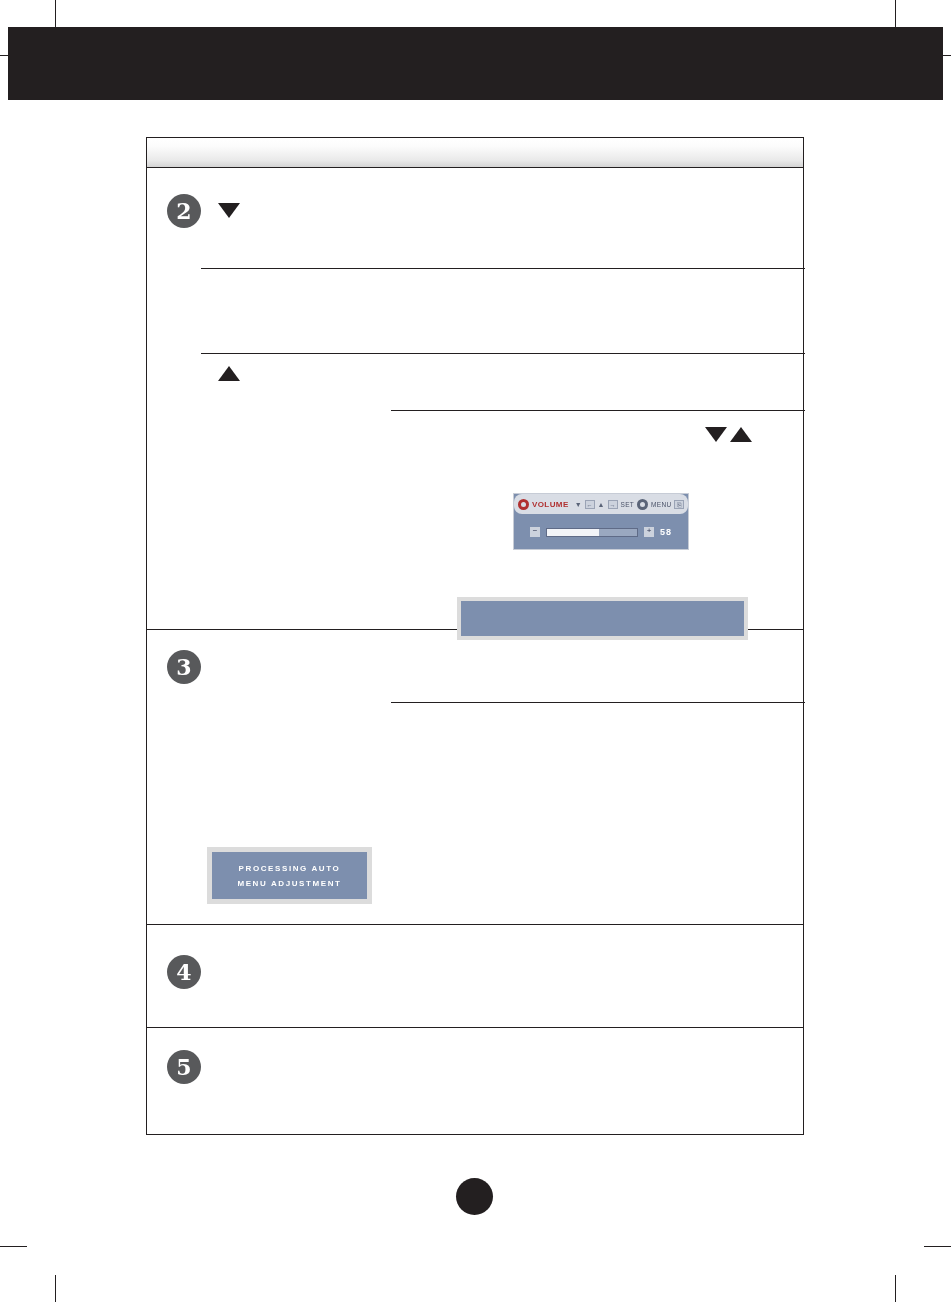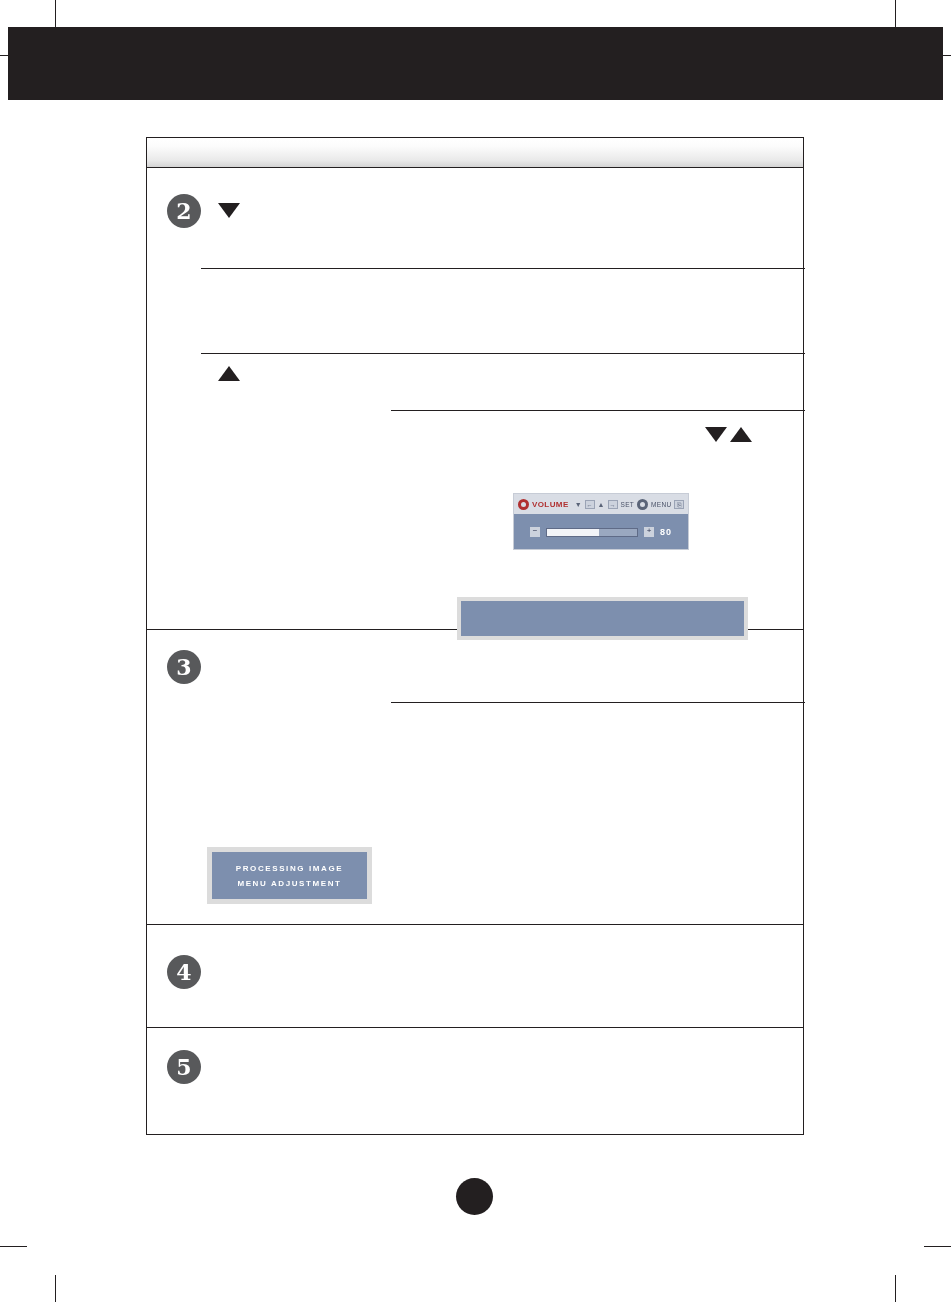--- a/index.html
+++ b/index.html
@@ -141,20 +141,21 @@
     box-sizing: border-box;
   }
   #osd-volume-titlebar {
     height: 20px;
     background: #d9dde5;
     display: flex;
     align-items: center;
     padding: 0 4px;
     box-sizing: border-box;
     gap: 3px;
+    border-radius: 8px;
   }
   .osd-logo {
     width: 11px; height: 11px;
     border-radius: 50%;
     background: #b03030;
     position: relative;
     flex: 0 0 auto;
   }
   .osd-logo::after {
     content: "";
@@ -352,38 +353,38 @@
           <span class="osd-logo" style="background:#5a6478;"></span>
           <span class="osd-label">MENU</span>
           <span class="osd-key">⎘</span>
         </div>
         <div id="osd-volume-body">
           <span class="osd-minus">−</span>
           <span id="osd-slider-track">
             <span id="osd-slider-fill" style="display:block;width:58%;"></span>
           </span>
           <span class="osd-plus">+</span>
-          <span id="osd-volume-value">80</span>
+          <span id="osd-volume-value">58</span>
         </div>
       </div>
 
       <div id="note-box" style="left:310px; top:429px;">
         <span id="note-box-text"></span>
       </div>
 
       <div class="step-text" style="left:60px; top:460px;"></div>
     </div>
 
     <div class="step-row" style="height:295px;">
       <div class="badge" style="top:20px;">3</div>
 
       <div class="rule" style="left:244px; top:72px; width:414px;"></div>
 
       <div id="osd-auto" style="left:60px; top:217px;">
-        <span class="line">PROCESSING IMAGE</span>
+        <span class="line">PROCESSING AUTO</span>
         <span class="line">MENU ADJUSTMENT</span>
       </div>
 
       <div class="step-text" style="left:60px; top:290px;"></div>
     </div>
 
     <div class="step-row" style="height:103px;">
       <div class="badge" style="top:30px;">4</div>
       <div class="step-text" style="left:60px; top:34px;"></div>
     </div>

